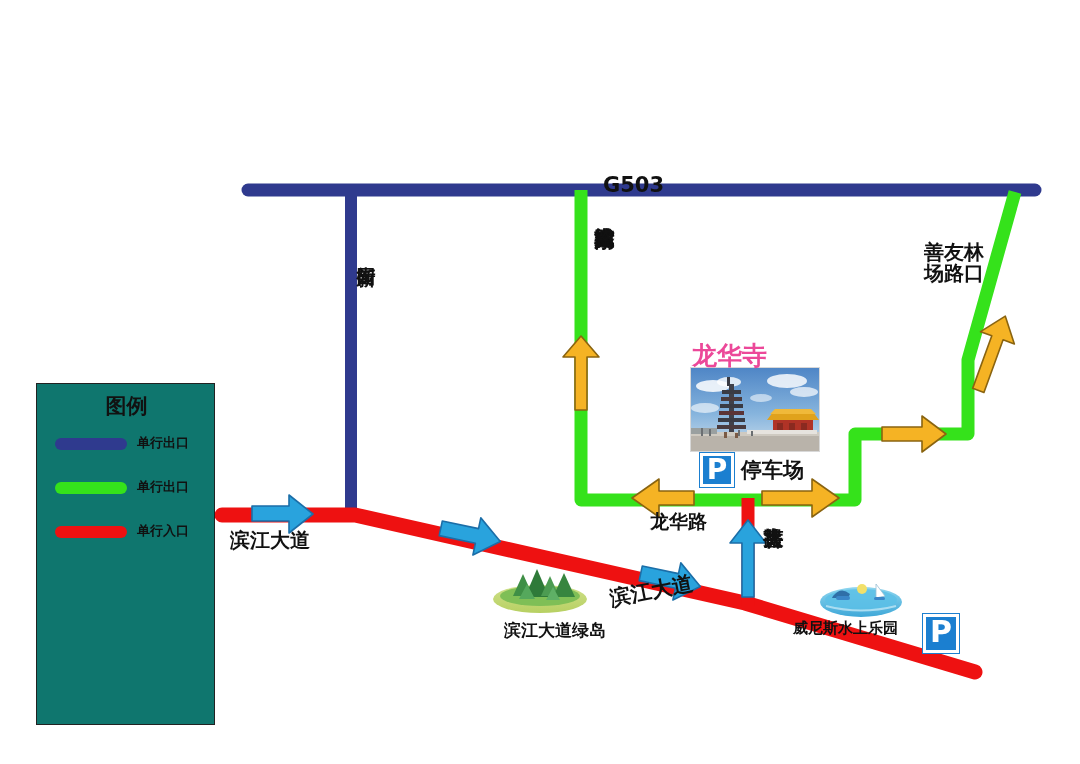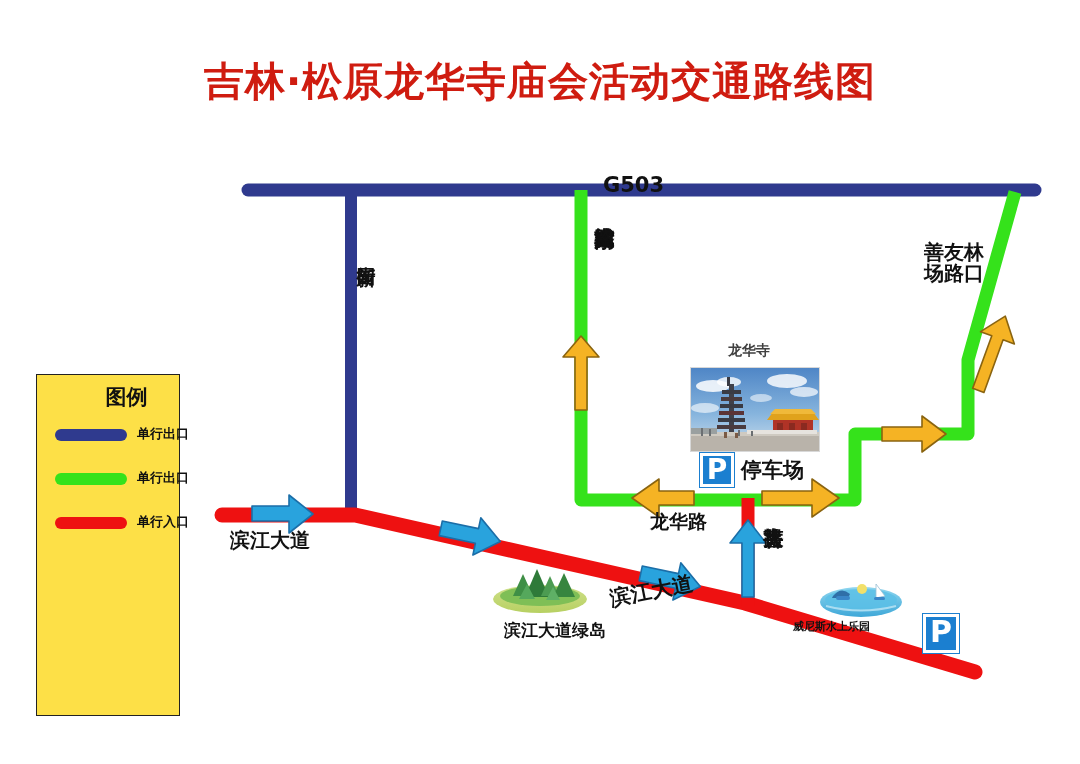--- a/index.html
+++ b/index.html
@@ -15,22 +15,22 @@
     font-family:"DejaVu Sans","Liberation Sans",sans-serif;
   }
   svg.mapsvg{position:absolute;left:0;top:0;width:1080px;height:764px;}
   .lbl{
     position:absolute;font-weight:bold;color:#111;
     font-family:"DejaVu Sans","Liberation Sans",sans-serif;
     white-space:pre;line-height:1.05;
   }
   .vlbl{writing-mode:vertical-rl;text-orientation:upright;line-height:1.0;}
   .legend-box{
-    position:absolute;left:36px;top:374px;width:144px;height:342px;
-    border:1.5px solid #222;background:#fde047;box-sizing:border-box;
+    position:absolute;left:36px;top:383px;width:179px;height:342px;
+    border:1.5px solid #222;background:#0f766e;box-sizing:border-box;
   }
   .legend-title{
     position:absolute;left:0;top:8px;width:179px;text-align:center;
     font-size:21px;font-weight:bold;color:#111;
     font-family:"DejaVu Sans","Liberation Sans",sans-serif;
   }
   .legend-row{position:absolute;left:0;width:179px;height:26px;}
   .legend-swatch{
     position:absolute;left:18px;top:6px;width:72px;height:12px;border-radius:7px;
   }
@@ -48,21 +48,20 @@
     color:#fff;font-weight:bold;text-align:center;
     font-family:"DejaVu Sans","Liberation Sans",sans-serif;
   }
   .tilt-lbl{transform:rotate(-11deg);transform-origin:left top;}
 </style>
 </head>
 <body>
 
 <div id="map-root">
 
-  <div class="title">吉林·松原龙华寺庙会活动交通路线图</div>
 
   <svg class="mapsvg" viewBox="0 0 1080 764">
     <defs>
       <linearGradient id="skyGrad" x1="0" y1="0" x2="0" y2="1">
         <stop offset="0%" stop-color="#4f86c6"></stop>
         <stop offset="55%" stop-color="#86b4dd"></stop>
         <stop offset="100%" stop-color="#cfe0ee"></stop>
       </linearGradient>
       <linearGradient id="lakeGrad" x1="0" y1="0" x2="0" y2="1">
         <stop offset="0%" stop-color="#8fd6ef"></stop>
@@ -213,25 +212,25 @@
 场路口</div>
 
   <div class="lbl" style="left:650px;top:512px;font-size:19px;">龙华路</div>
 
   <div class="lbl vlbl" style="left:764px;top:512px;font-size:20px;">菩提大路</div>
 
   <div class="lbl" style="left:230px;top:530px;font-size:20px;">滨江大道</div>
 
   <div class="lbl tilt-lbl" style="left:608px;top:588px;font-size:21px;">滨江大道</div>
 
-  <div class="lbl" style="left:728px;top:343px;font-size:14px;color:#404040;">龙华寺</div>
+  <div class="lbl" style="left:692px;top:343px;font-size:25px;color:#ec4899;">龙华寺</div>
 
   <div class="lbl" style="left:480px;top:622px;font-size:17px;margin-left:24px;">滨江大道绿岛</div>
 
-  <div class="lbl" style="left:793px;top:621px;font-size:11px;">威尼斯水上乐园</div>
+  <div class="lbl" style="left:793px;top:621px;font-size:15px;">威尼斯水上乐园</div>
 
   <div class="psign" style="left:700px;top:453px;width:34px;height:34px;font-size:28px;line-height:28px;">P</div>
   <div class="lbl" style="left:741px;top:459px;font-size:21px;">停车场</div>
 
   <div class="psign" style="left:923px;top:614px;width:36px;height:39px;font-size:30px;line-height:30px;">P</div>
 
   <div class="legend-box">
     <div class="legend-title">图例</div>
 
     <div class="legend-row" style="top:48px;">

